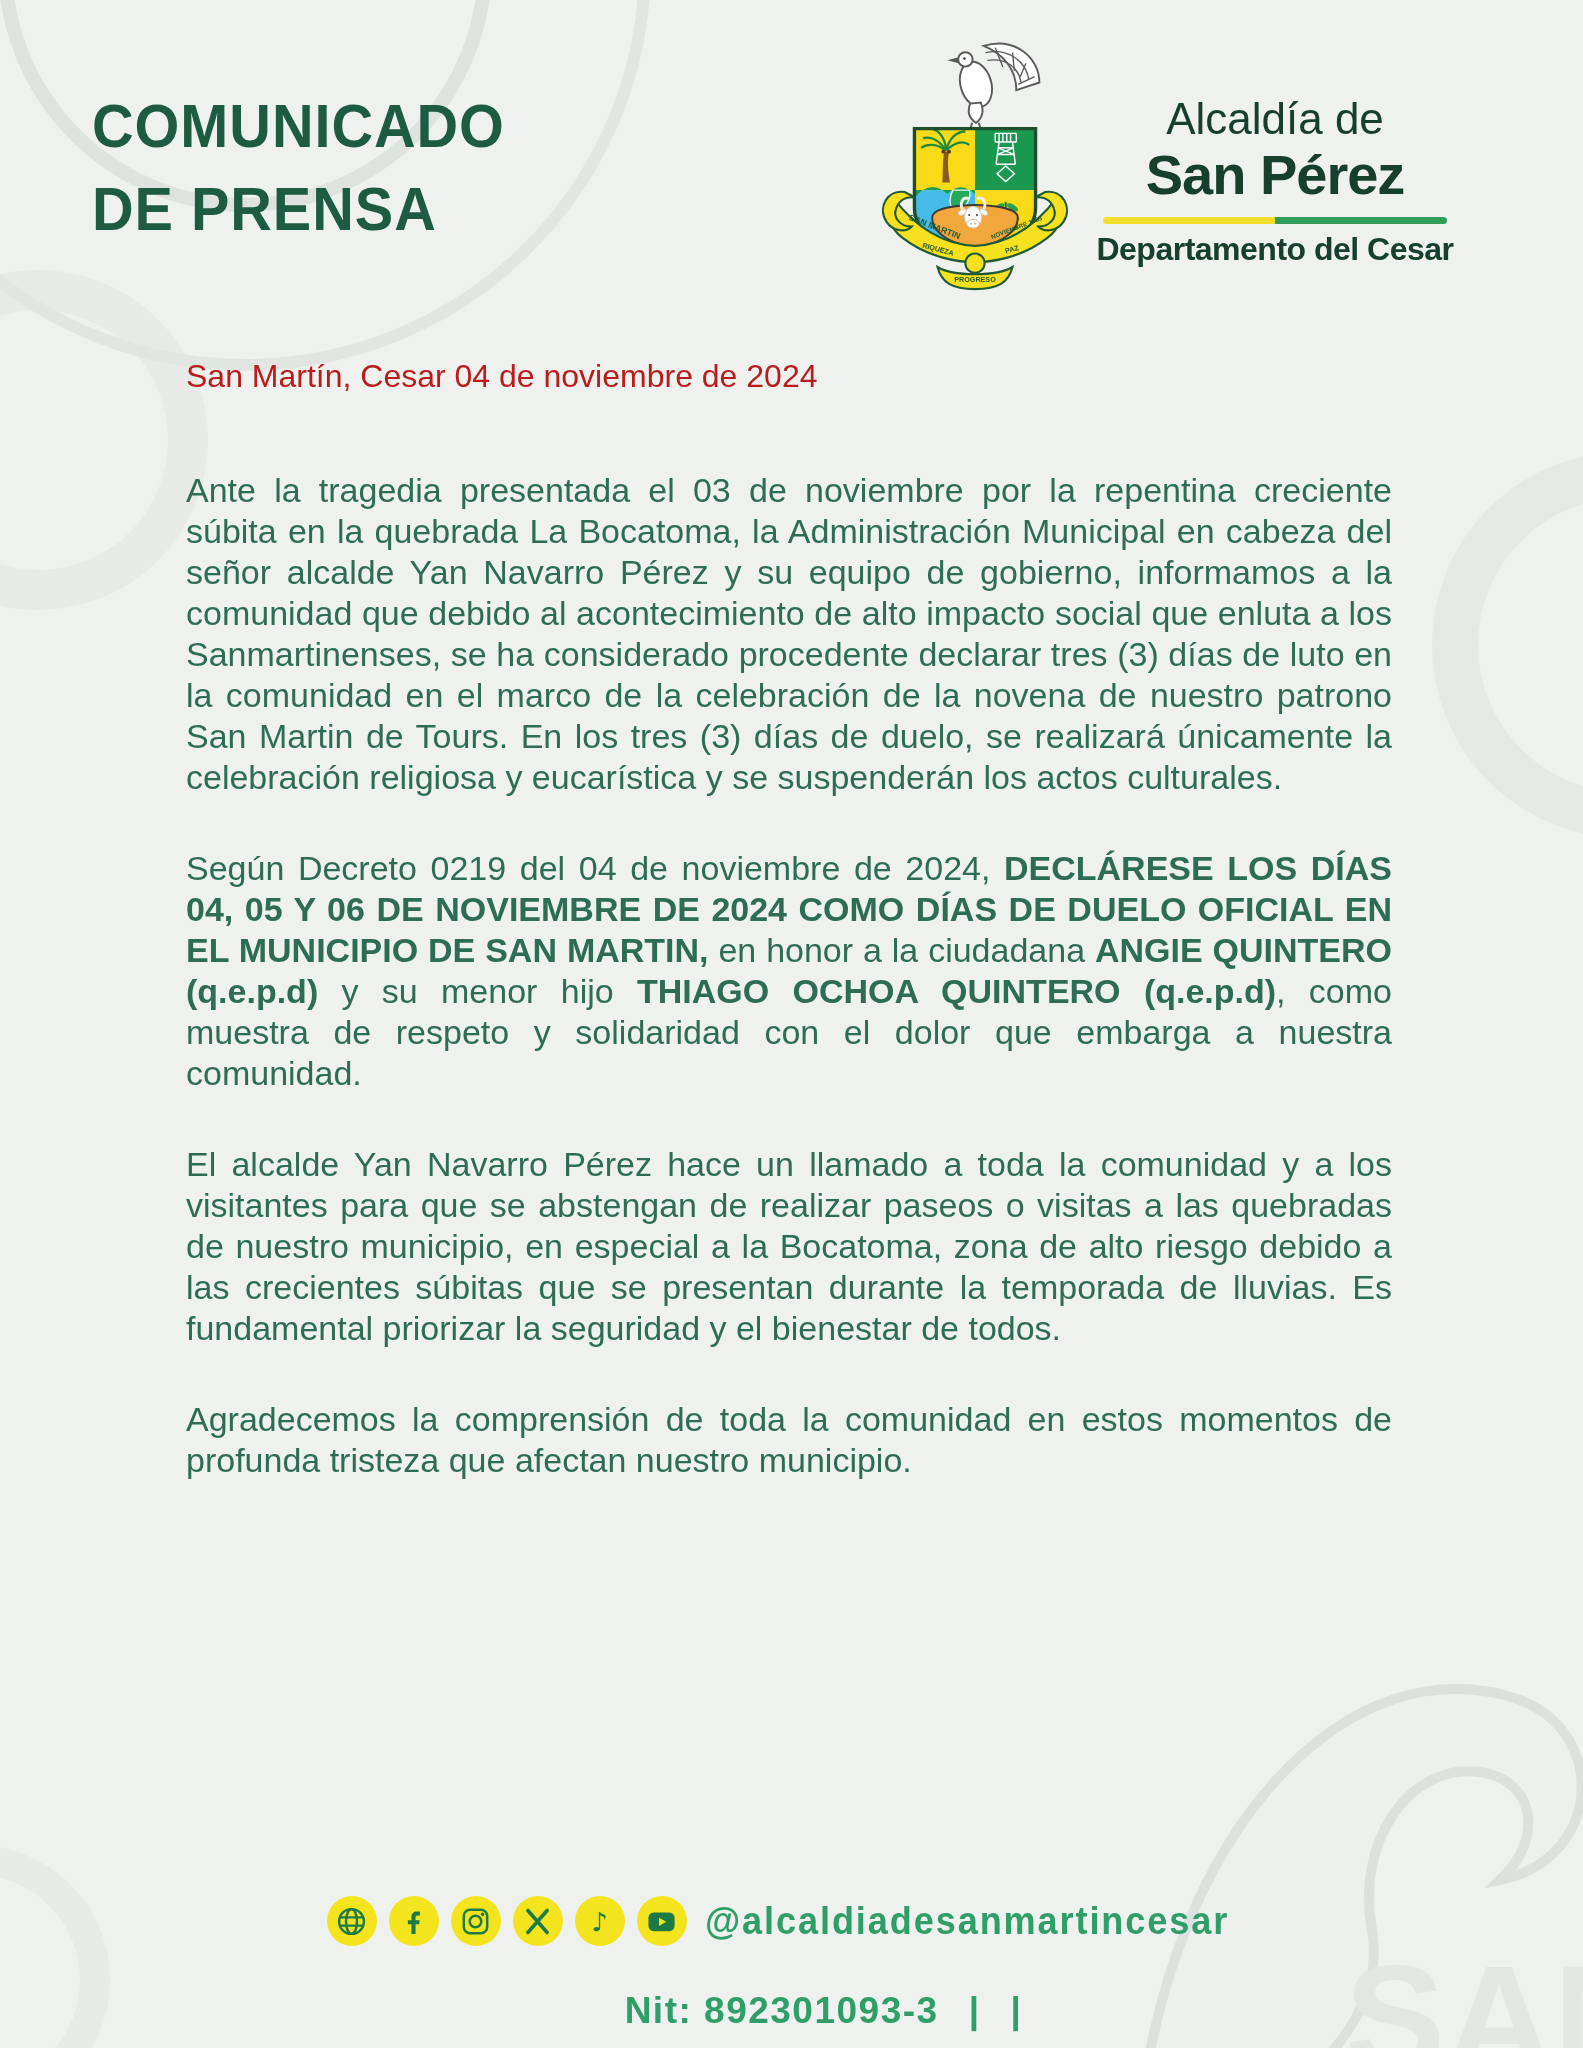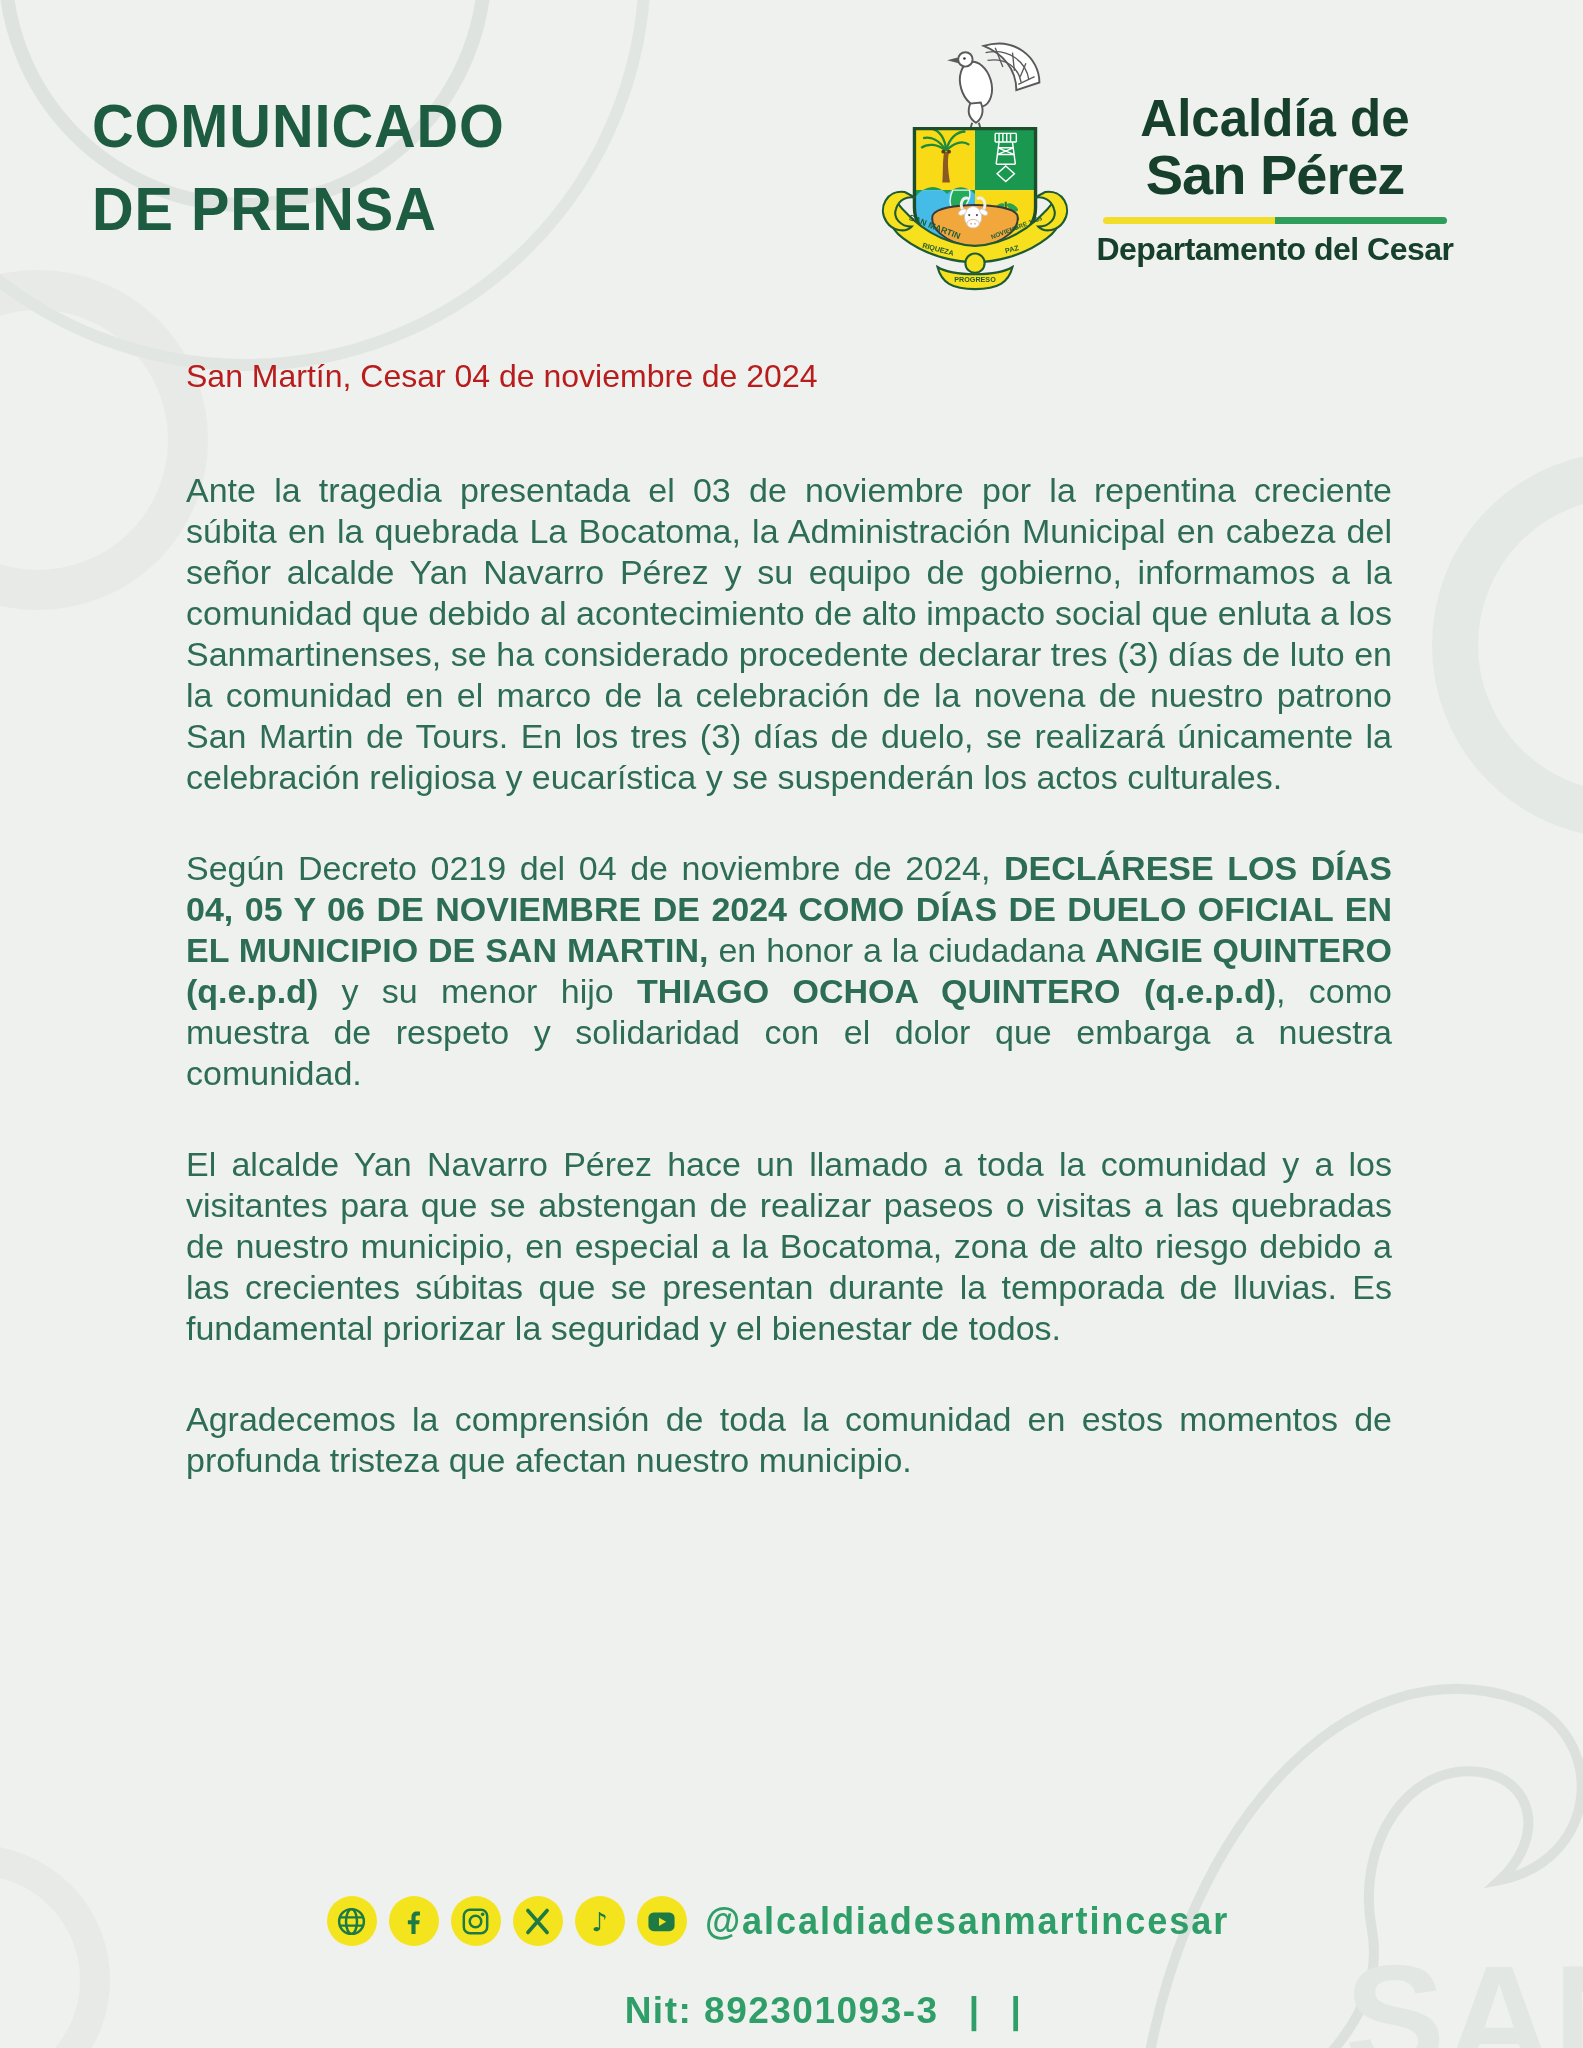--- a/index.html
+++ b/index.html
@@ -6,21 +6,21 @@
   .page{position:relative;width:1583px;height:2048px;background:#eef1ee;overflow:hidden;
         font-family:"Liberation Sans",sans-serif;}
   .wm{position:absolute;left:0;top:0;pointer-events:none;}
 
   
   .title{position:absolute;left:92px;top:84px;color:#1d5c41;font-weight:800;
          font-size:62px;line-height:83px;letter-spacing:1px;transform:scaleX(.93);
          transform-origin:left top;white-space:nowrap;}
   .coa{position:absolute;left:876px;top:38px;width:198px;height:260px;}
   .org{position:absolute;left:1082px;top:94px;width:386px;text-align:center;color:#17402c;}
-  .org-1{font-size:51px;font-weight:700;line-height:50px;}
+  .org-1{font-size:44px;font-weight:400;line-height:50px;}
   .org-2{font-size:56px;font-weight:800;line-height:62px;letter-spacing:-1px;}
   .org-divider{height:7px;width:344px;margin:11px auto 7px auto;display:flex;}
   .org-divider .y{flex:1;background:#f2dd2b;border-radius:4px 0 0 4px;}
   .org-divider .g{flex:1;background:#2f9e5d;border-radius:0 4px 4px 0;}
   .org-3{font-size:32px;font-weight:700;letter-spacing:-0.5px;}
 
   
   .date-line{position:absolute;left:186px;top:358px;font-size:32px;color:#b91c1c;}
   .body-text{position:absolute;left:186px;top:470px;width:1206px;color:#2e6d55;
              font-size:34px;line-height:41px;text-align:justify;}

